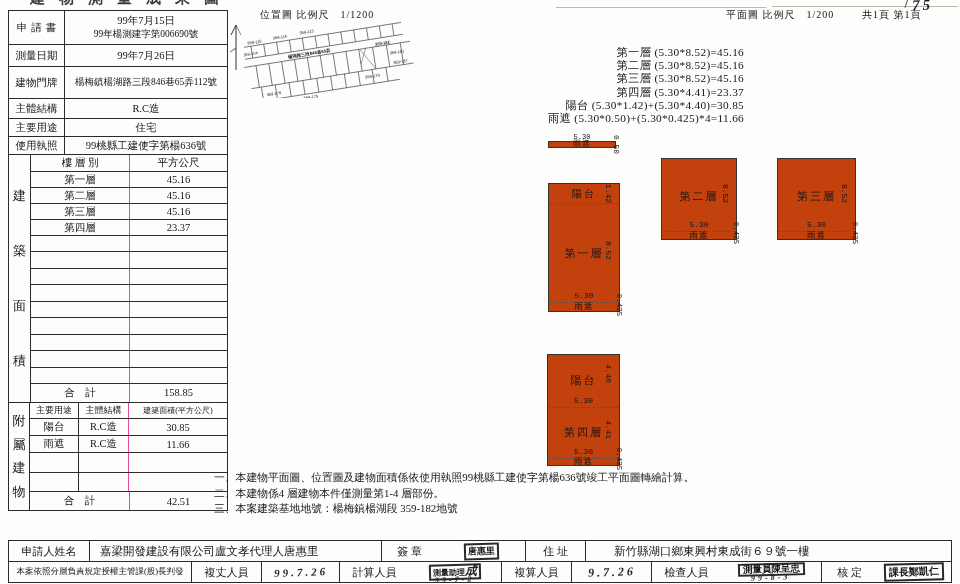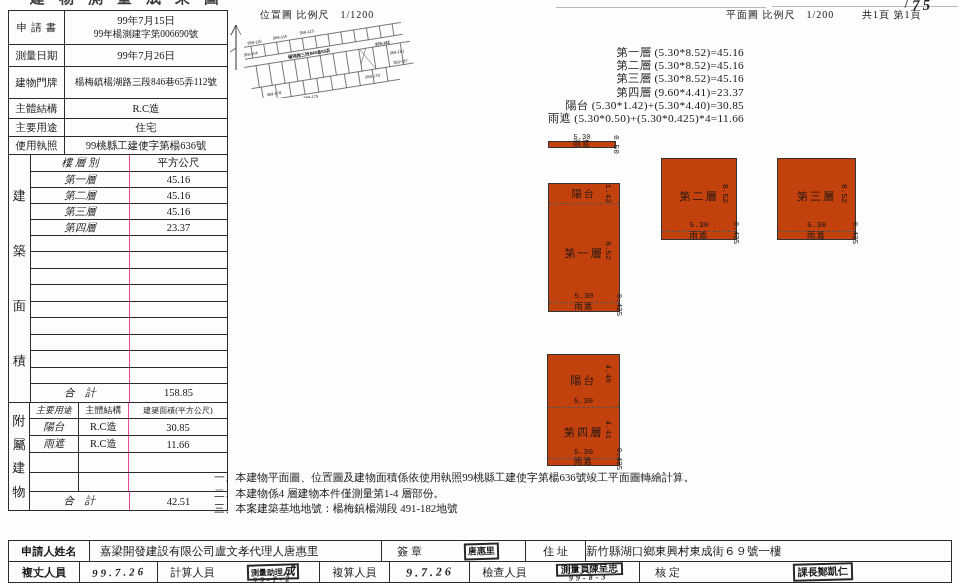--- a/index.html
+++ b/index.html
@@ -22,30 +22,30 @@
   .inforow { display:flex; border-bottom:1px solid #2b2b2b; }
   .inforow .lab { width:56px; border-right:1px solid #2b2b2b; display:flex; align-items:center; justify-content:center; font-size:10.5px; }
   .inforow .val { flex:1; display:flex; flex-direction:column; align-items:center; justify-content:center; font-size:10.5px; text-align:center; }
   .v-sm { font-size:9.5px !important; white-space:nowrap; }
 
   
   .sect { display:flex; border-bottom:1px solid #2b2b2b; }
   .vside { width:22px; border-right:1px solid #2b2b2b; display:flex; flex-direction:column; align-items:center; justify-content:space-around; padding:14px 0; font-size:13px; }
   .grid { flex:1; display:flex; flex-direction:column; }
   .grow { display:flex; }
-  .grow .c1 { flex:1; display:flex; align-items:center; justify-content:center; font-size:10.5px;font-style:italic; }
+  .grow .c1 { flex:1; display:flex; align-items:center; justify-content:center; font-size:10.5px; }
   .grow .c2 { width:98px; border-left:1px solid #ec4899; display:flex; align-items:center; justify-content:center; font-size:10.5px; }
   .a3 .c1 { flex:none; width:48px; }
   .a3 .cm { width:50px; border-left:1px solid #2b2b2b; display:flex; align-items:center; justify-content:center; font-size:10.5px; }
   .a3 .c2 { flex:1; width:auto; }
 
   
   .botrow { left:8px; width:944px; border:1px solid #2b2b2b; border-top:none; display:flex; background:#fdfdfb; }
   .botrow > div { display:flex; align-items:center; justify-content:center; font-size:11px; border-left:1px solid #2b2b2b; overflow:hidden; }
-  .botrow > div:first-child { border-left:none;font-weight:bold; }
+  .botrow > div:first-child { border-left:none; }
 
   .stamp { display:inline-block; border:2px solid #2a2a2a; padding:0 3px; font-weight:bold; transform:rotate(-1.5deg); white-space:nowrap; }
   .hand { font-style:italic; letter-spacing:3px; color:#222; transform:rotate(-2deg); white-space:nowrap; font-weight:bold; }
 
   
   .plan { position:absolute; border:1.2px solid #333; background:#c2410c;font-family:Liberation Mono, monospace; }
   .plan .pl-name { position:absolute; left:0; right:0; text-align:center; font-size:11px; letter-spacing:2px; }
   .plan .dashline { position:absolute; left:0; right:0; border-top:1px dashed #555; }
   .plan .wlab { position:absolute; left:0; right:0; text-align:center; font-size:8px; }
   .plan .clab { position:absolute; left:0; right:0; text-align:center; font-size:8.5px; letter-spacing:1px; }
@@ -211,24 +211,25 @@
   </div>
 
   <div class="abs botrow" style="top:540px;height:22px;border-top:1px solid #2b2b2b;">
     <div style="width:80px;font-size:11px">申請人姓名</div>
     <div style="width:292px;justify-content:flex-start;padding-left:10px;font-size:11.5px">嘉梁開發建設有限公司盧文孝代理人唐惠里</div>
     <div style="width:56px">簽 章</div>
     <div style="width:88px;border-left:none;">
       <span class="stamp" style="font-size:9px;padding:0 2px;">唐惠里</span>
     </div>
     <div style="width:60px">住 址</div>
-    <div style="flex:1;justify-content:flex-start;padding-left:0;font-size:11.5px">新竹縣湖口鄉東興村東成街６９號一樓</div>
+    <div style="flex:1;justify-content:flex-start;padding-left:28px;font-size:11.5px">新竹縣湖口鄉東興村東成街６９號一樓</div>
   </div>
 
   <div class="abs botrow" style="top:562px;height:21px;">
+    <div style="width:182px;font-size:8.5px;white-space:nowrap;">本案依照分層負責規定授權主管課(股)長判發</div>
     <div style="width:70px">複丈人員</div>
     <div style="width:78px">
         <span class="hand" style="font-size:11px">99.7.26</span>
       </div>
     <div style="width:70px">計算人員</div>
     <div style="width:92px;border-left:none;">
       <span class="stamp" style="font-size:8px;line-height:8px;padding:1px 2px;">
         <span>測量助理</span><span class="hand" style="font-size:12px;letter-spacing:0">成</span>
       </span>
       <span class="hand" style="font-size:8px;position:absolute;margin-top:14px;">99-7-2</span>
@@ -317,21 +318,21 @@
         <text x="18" y="72">359-178</text>
         <text x="54" y="81">359-175</text>
       </g>
     </g>
   </svg>
 
   <div class="abs" style="left:548px;top:46px;">
     <div class="calcline">第一層 (5.30*8.52)=45.16</div>
     <div class="calcline">第二層 (5.30*8.52)=45.16</div>
     <div class="calcline">第三層 (5.30*8.52)=45.16</div>
-    <div class="calcline">第四層 (9.60*4.41)=23.37</div>
+    <div class="calcline">第四層 (5.30*4.41)=23.37</div>
     <div class="calcline">陽台 (5.30*1.42)+(5.30*4.40)=30.85</div>
     <div class="calcline">雨遮 (5.30*0.50)+(5.30*0.425)*4=11.66</div>
   </div>
 
   <div class="plan" style="left:548px;top:141px;width:68px;height:7px;">
     <div class="wlab" style="top:-9px;font-size:7px;">5.30</div>
     <div class="clab" style="top:-4px;font-size:8px;">雨遮</div>
     <div class="dim" style="right:-11px;top:-2px;">0.50</div>
   </div>
 
@@ -374,16 +375,16 @@
     <div class="dim" style="right:1px;top:70px;">4.41</div>
     <div class="wlab" style="bottom:9px;">5.30</div>
     <div class="dashline" style="bottom:6px;"></div>
     <div class="clab" style="bottom:-3px;">雨遮</div>
     <div class="dim" style="right:-12px;bottom:2px;font-size:7.5px;">0.425</div>
   </div>
 
   <div class="abs" style="left:214px;top:470px;">
     <div class="noteline">一、本建物平面圖、位置圖及建物面積係依使用執照99桃縣工建使字第楊636號竣工平面圖轉繪計算。</div>
     <div class="noteline">二、本建物係4 層建物本件僅測量第1-4 層部份。</div>
-    <div class="noteline">三、本案建築基地地號：楊梅鎮楊湖段 491-182地號</div>
+    <div class="noteline">三、本案建築基地地號：楊梅鎮楊湖段 359-182地號</div>
   </div>
 
 </div>
 
 </body></html>

